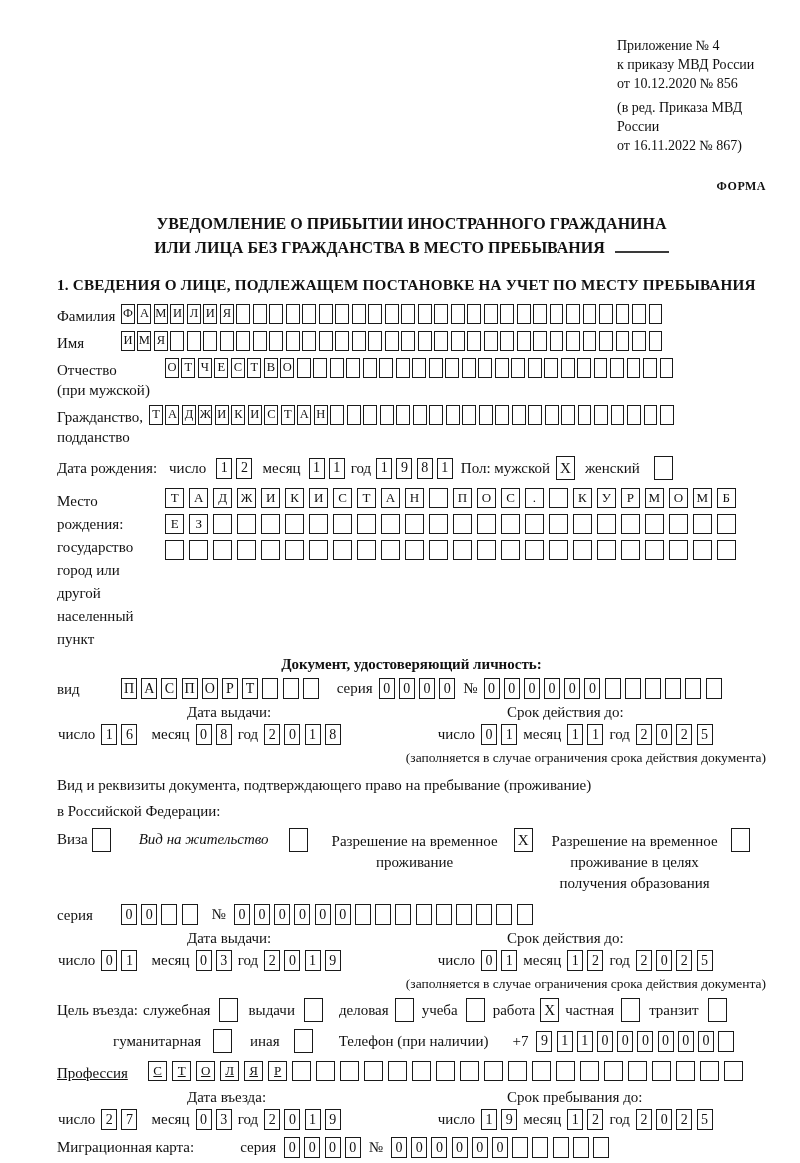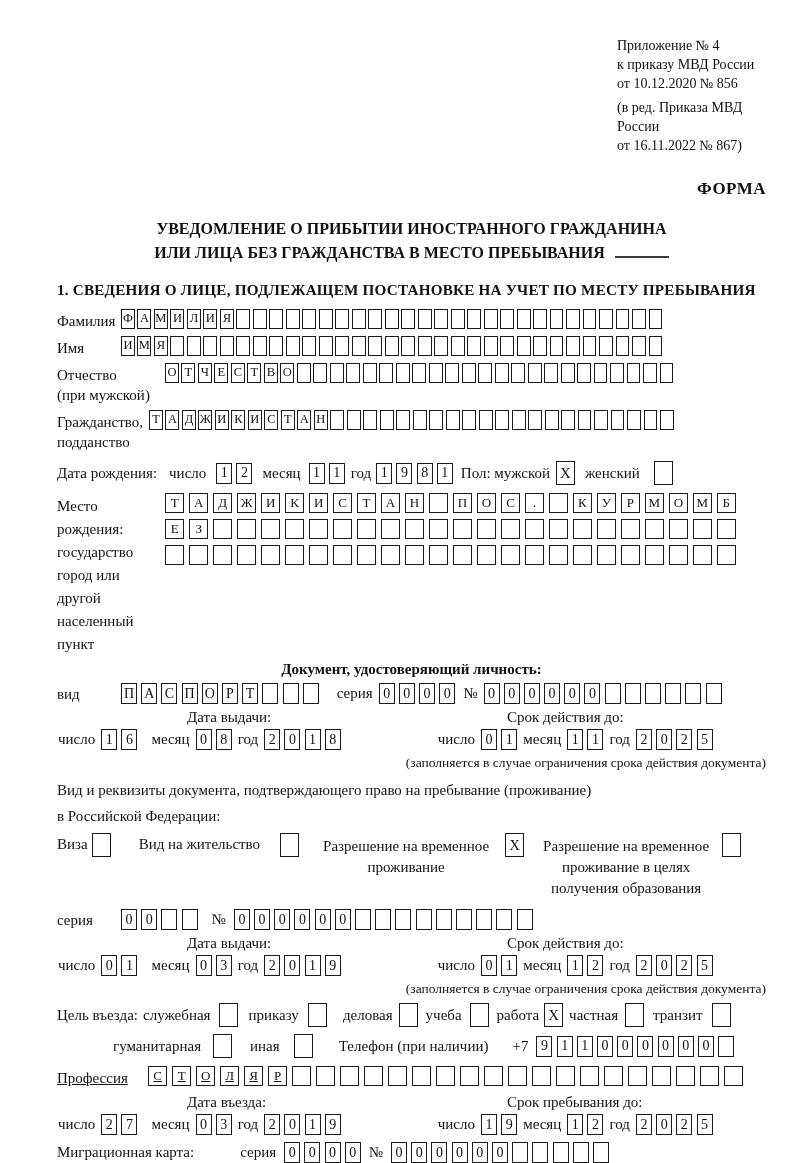--- a/index.html
+++ b/index.html
@@ -8,21 +8,21 @@
     width: 800px; height: 1163px; background: #ffffff; color:#111;
     font-family: "Liberation Serif", "DejaVu Serif", serif;
     font-size: 15px; position: relative; overflow: hidden;
     padding: 36px 34px 20px 57px; margin: 0 auto;
   }
   .b { font-weight: bold; }
 
   
   .hdr { margin-left: 560px; line-height: 19px; font-size: 14px; }
   .hdr .gap { height: 5px; }
-  .forma { text-align: right; font-weight: bold; font-size: 17px; margin-top: 24px; letter-spacing: .5px; }
+  .forma { text-align: right; font-weight: bold; font-size: 12px; margin-top: 24px; letter-spacing: .5px; }
 
   
   .title { text-align: center; font-weight: bold; font-size: 16px; line-height: 24px; margin-top: 18px; }
   .blankline { display:inline-block; width: 54px; border-bottom: 2.2px solid #3a3a3a; height: 12px; margin-left: 10px; }
   .sect { font-weight: bold; font-size: 15.2px; margin-top: 16px; margin-bottom: 10px; letter-spacing:.2px; }
 
   
   .frow { display: flex; align-items: flex-start; margin-bottom: 5px; }
   .flabel { flex: none; line-height: 20px; padding-top: 2px; }
   .w64  { width: 64px; }
@@ -445,21 +445,21 @@
   <div style="line-height:26px;">
     <div>Вид и реквизиты документа, подтверждающего право на пребывание (проживание)</div>
     <div>в Российской Федерации:</div>
   </div>
 
   <div class="frow" style="margin-top:4px;">
     <span class="sp" style="padding-top:3px;">Виза</span>
     <div class="cells cells-cb" style="margin-left:4px;">
         <span class="cell"></span>
       </div>
-    <span class="sp" style="padding-top:3px; margin-left:28px;">Вид на жительство</span>
+    <span class="sp" style="padding-top:3px; margin-left:28px;font-style:italic;">Вид на жительство</span>
     <div class="cells cells-cb" style="margin-left:20px;">
         <span class="cell"></span>
       </div>
     <div class="optlabel" style="width:178px; margin-left:18px; padding-top:3px;">Разрешение на временное проживание</div>
     <div class="cells cells-cb" style="margin-left:10px;">
         <span class="cell">X</span>
       </div>
     <div class="optlabel" style="width:176px; margin-left:14px; padding-top:3px;">Разрешение на временное проживание в целях получения образования</div>
     <div class="cells cells-cb" style="margin-left:8px;">
         <span class="cell"></span>
@@ -540,21 +540,21 @@
     </div>
   </div>
   <div class="note-r">(заполняется в случае ограничения срока действия документа)</div>
 
   <div class="frow" style="align-items:center;">
     <span class="sp">Цель въезда:</span>
     <span class="sp" style="margin-left:5px;">служебная</span>
     <div class="cells cells-cb" style="margin-left:9px;">
         <span class="cell"></span>
       </div>
-    <span class="sp" style="margin-left:10px;">приказу</span>
+    <span class="sp" style="margin-left:10px;">выдачи</span>
     <div class="cells cells-cb" style="margin-left:9px;">
         <span class="cell"></span>
       </div>
     <span class="sp" style="margin-left:16px;">деловая</span>
     <div class="cells cells-cb" style="margin-left:6px;">
         <span class="cell"></span>
       </div>
     <span class="sp" style="margin-left:8px;">учеба</span>
     <div class="cells cells-cb" style="margin-left:8px;">
         <span class="cell"></span>

